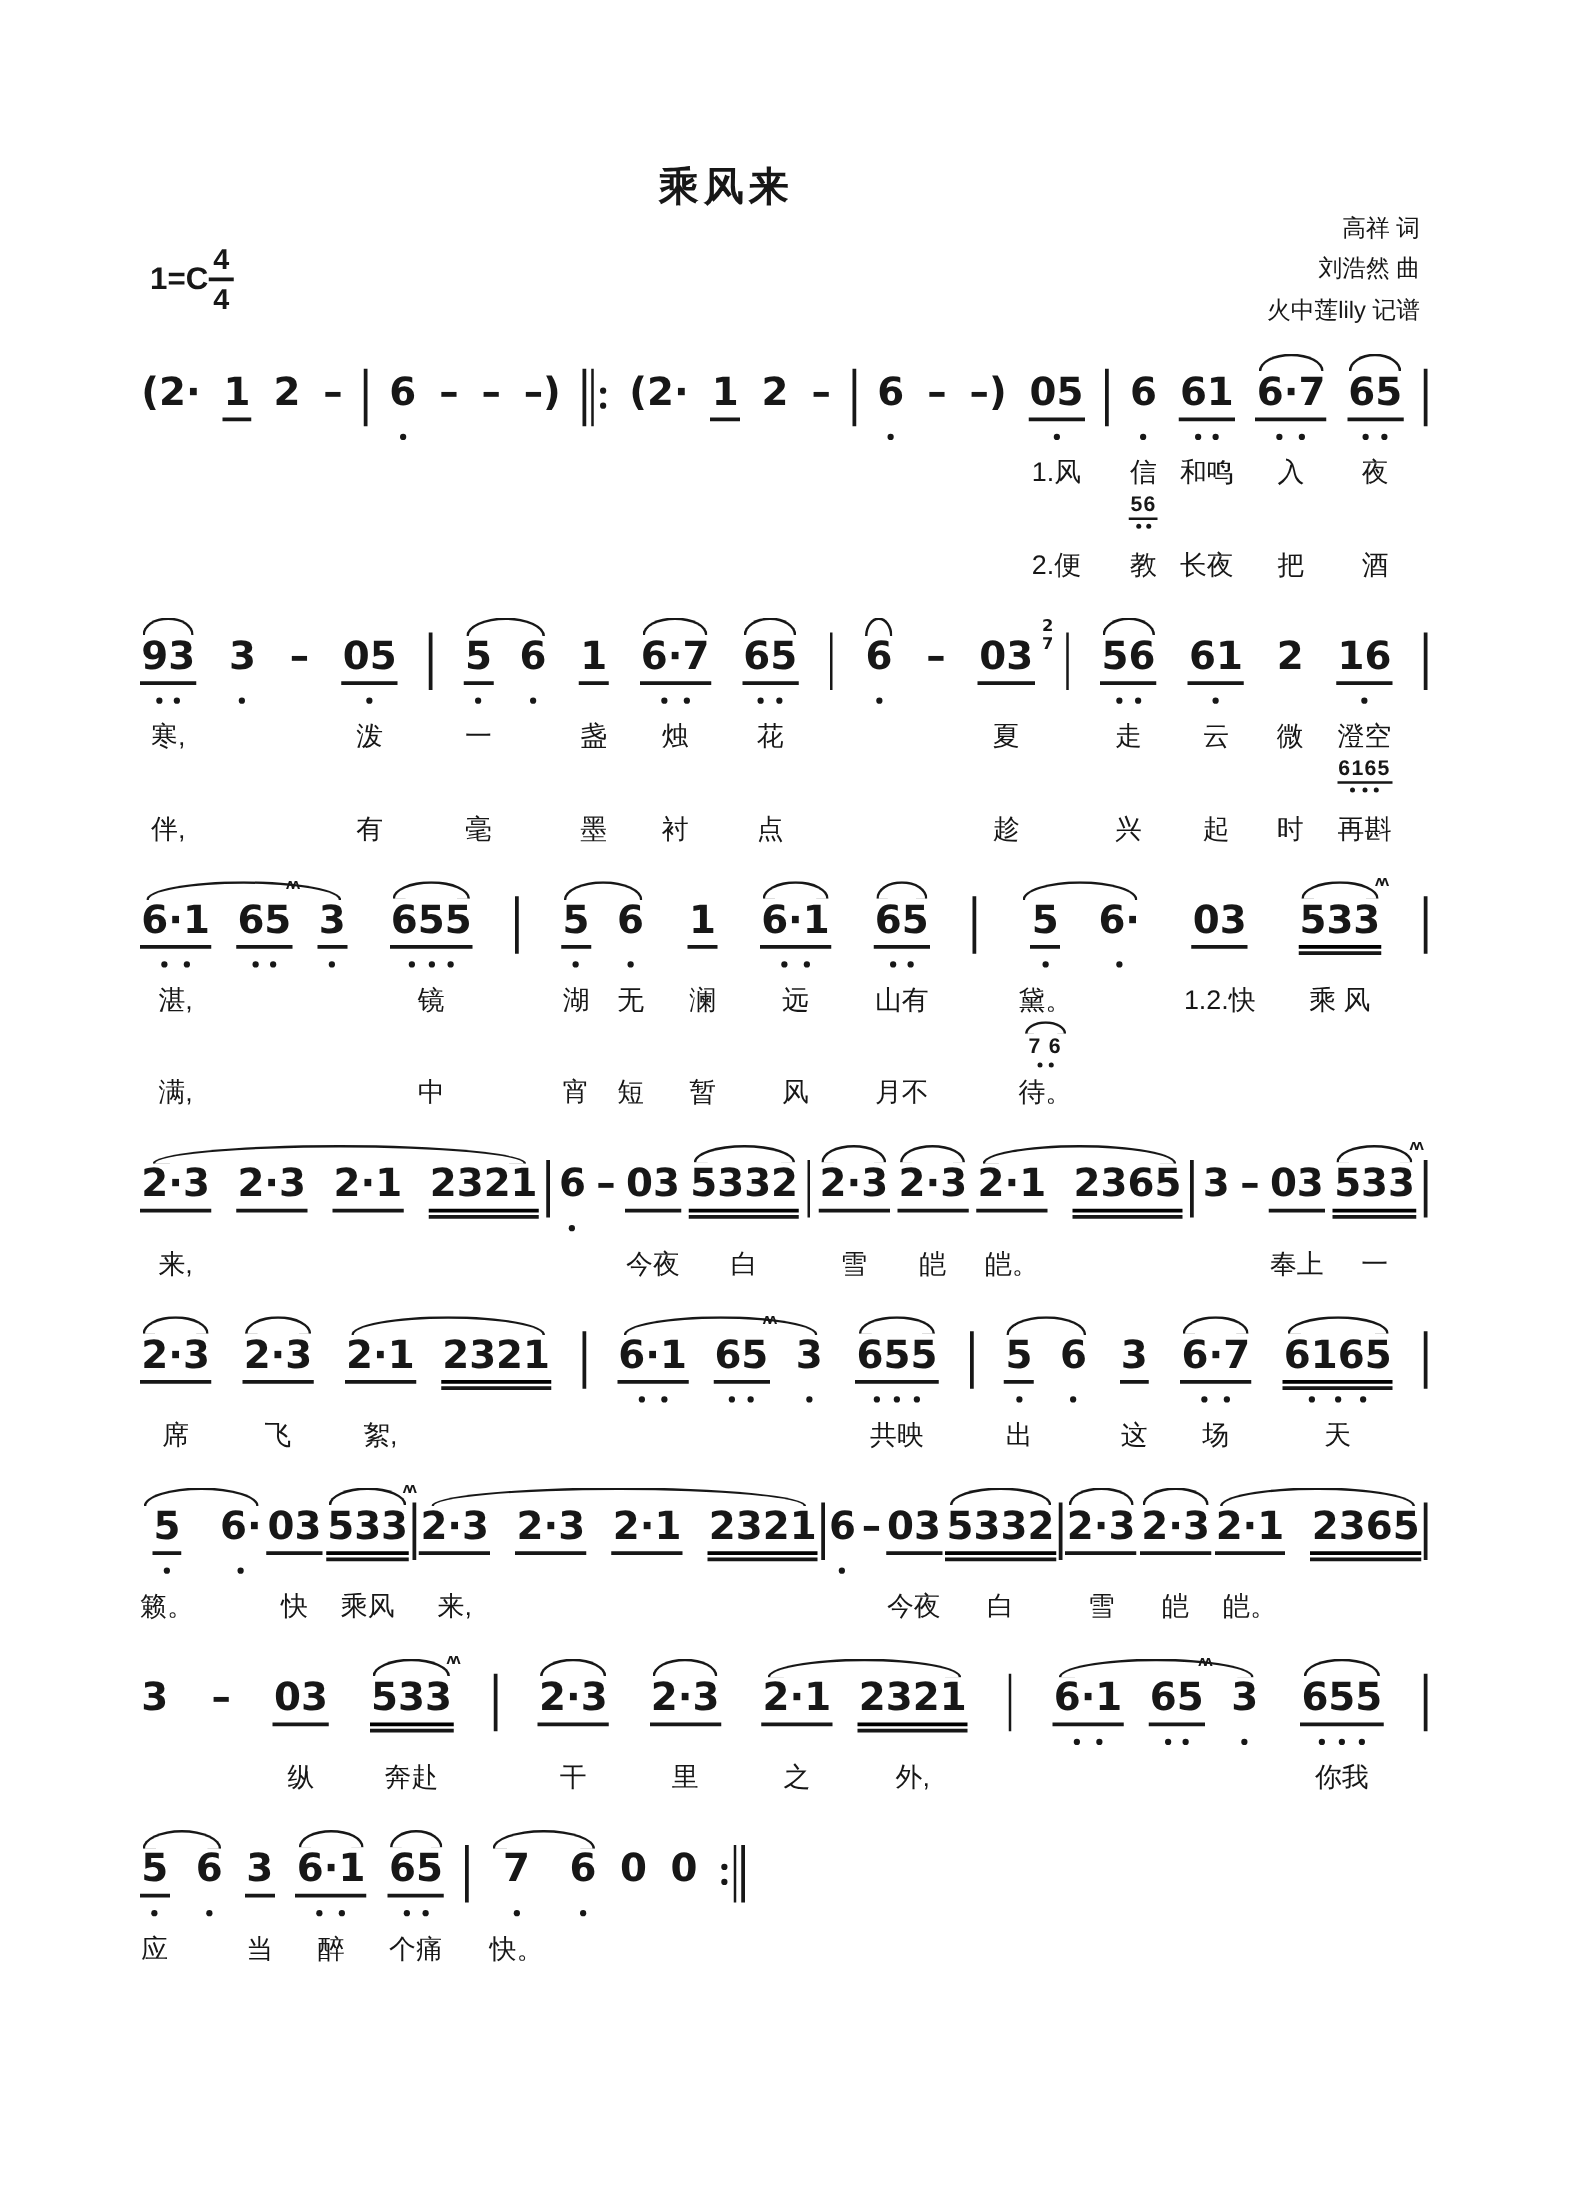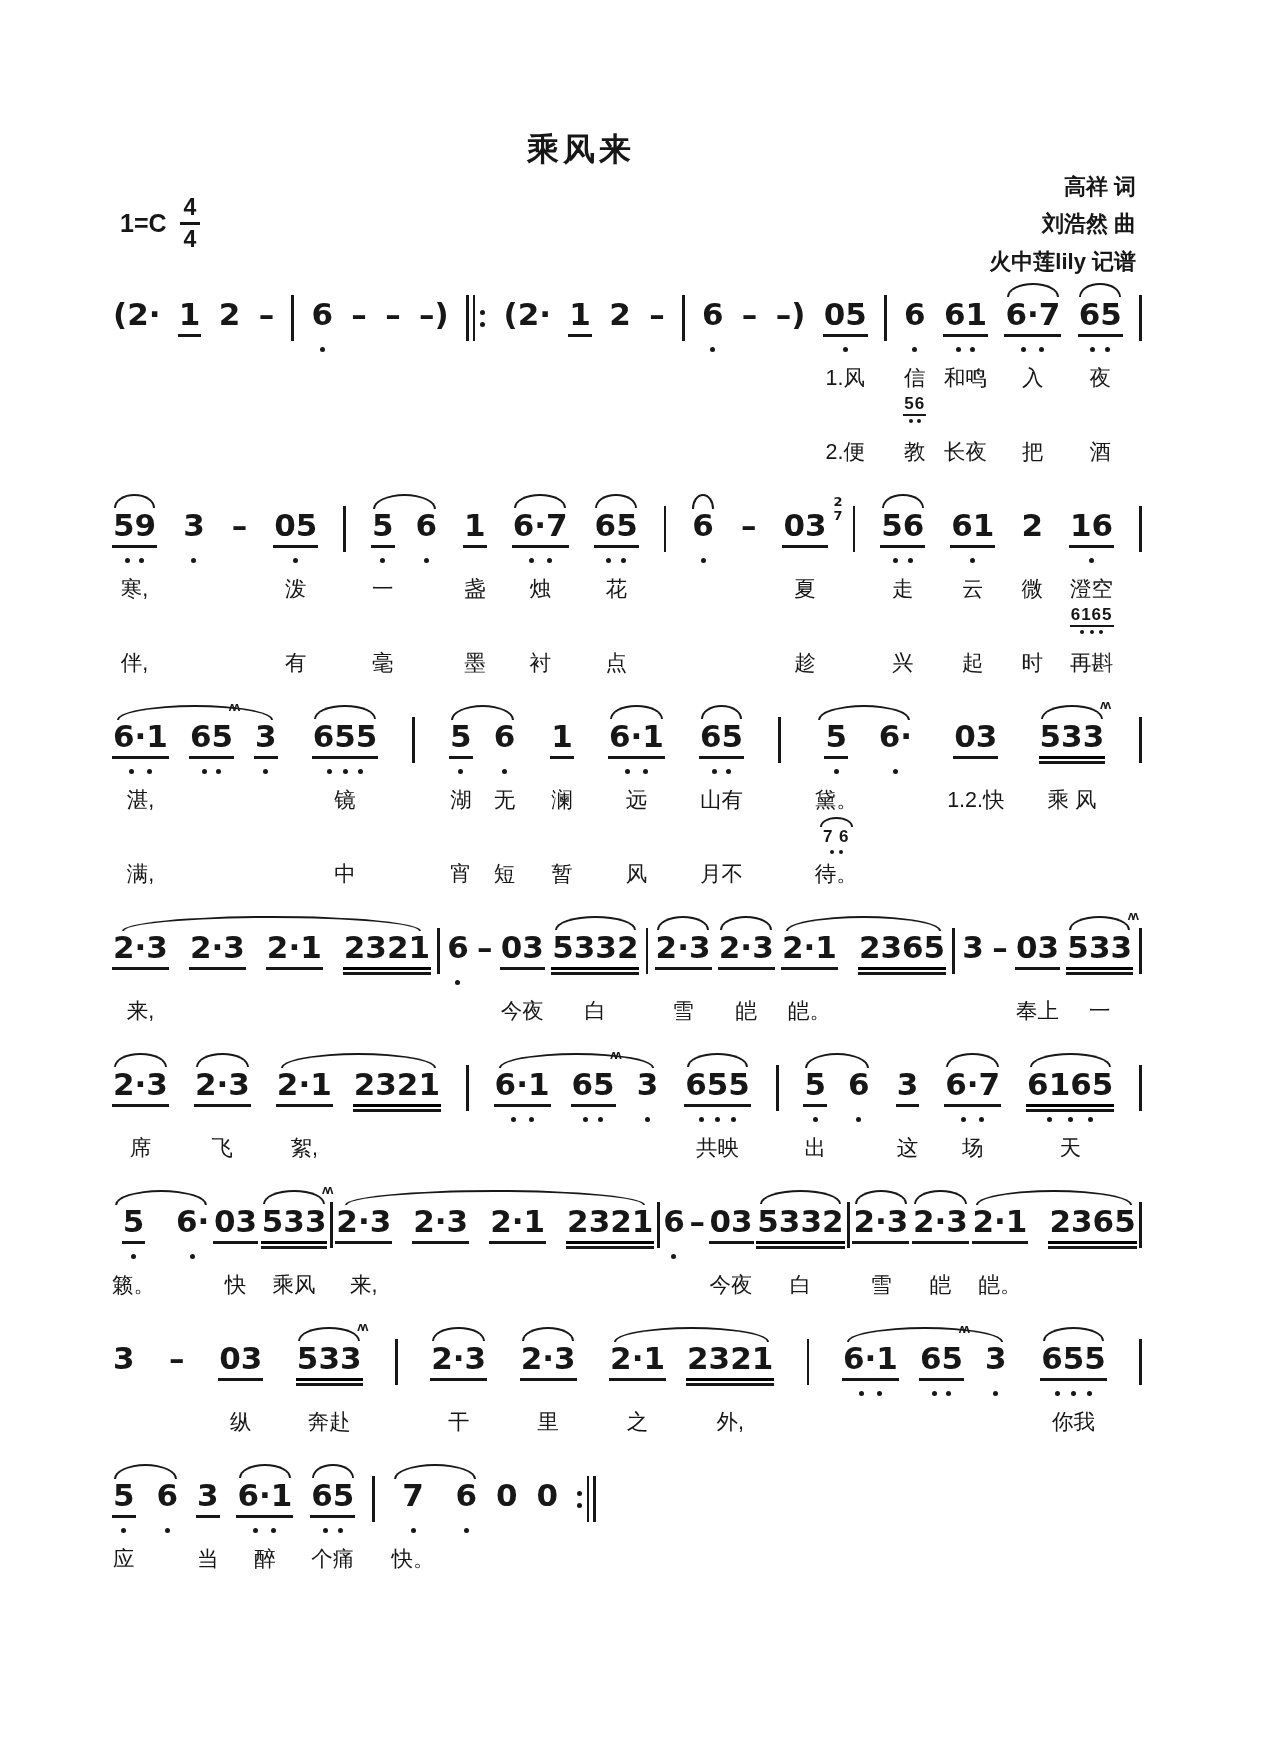--- a/index.html
+++ b/index.html
@@ -9,24 +9,24 @@
     box-sizing:border-box;position:relative;overflow:hidden;
   }
   
   .header{position:relative;height:280px;}
   .title{
     position:absolute;left:0;right:110px;top:128px;text-align:center;
     font-size:32px;font-weight:bold;letter-spacing:4px;
   }
   .credits{
     position:absolute;right:136px;top:168px;text-align:right;
-    font-size:22px;line-height:1.7;font-weight:700;
+    font-size:19px;line-height:1.7;font-weight:400;
   }
   .key{
-    position:absolute;left:120px;top:196px;display:flex;align-items:center;gap:13px;
+    position:absolute;left:120px;top:196px;display:flex;align-items:center;gap:0;
     font-size:25px;font-weight:bold;
   }
   .meter{display:inline-flex;flex-direction:column;align-items:center;line-height:1;font-size:23px;font-weight:bold;}
   .meter .mup{border-bottom:3px solid #171717;padding:0 4px 3px;}
   .meter .mdn{padding:3px 4px 0;}
   
   .score{padding:0 130px 0 112px;}
   .sysline{display:flex;justify-content:space-between;align-items:flex-start;margin-bottom:22px;}
   .sysline.short{width:47%;}
   .grp{display:flex;position:relative;gap:20px;}
@@ -344,21 +344,21 @@
           <div class="ly">酒</div>
         </div>
         <div class="barline"></div>
       </div>
       <div class="sysline">
         <div class="cell">
           <div class="orn">
             <div class="arc"></div>
           </div>
           <div class="note">
-            <div class="ntext u1">59</div>
+            <div class="ntext u1">93</div>
           </div>
           <div class="dots">
             <div class="dot"></div>
             <div class="dot"></div>
           </div>
           <div class="ly">寒,</div>
           <div class="altrow"></div>
           <div class="ly">伴,</div>
         </div>
         <div class="cell">

